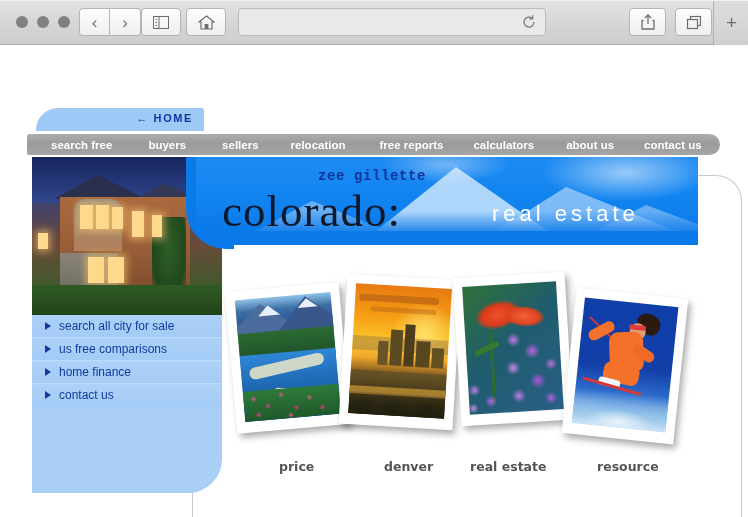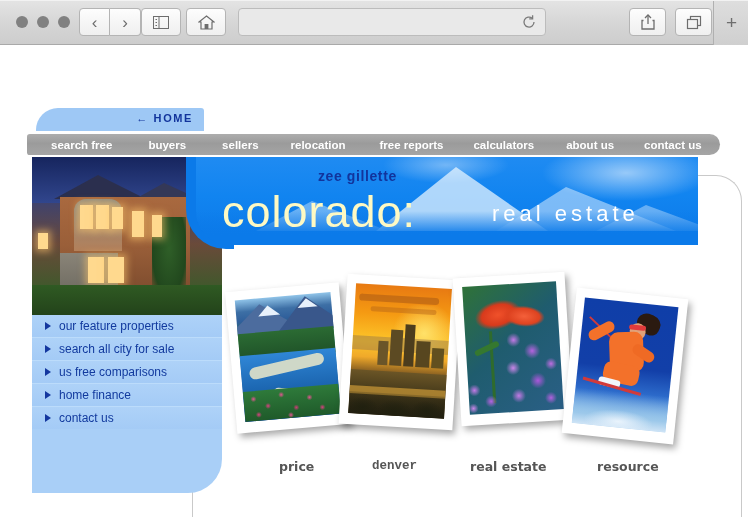--- a/index.html
+++ b/index.html
@@ -149,26 +149,26 @@
     border-left:50px solid transparent;border-right:70px solid transparent;
     border-bottom:26px solid rgba(230,243,255,.40);
   }
   .banner .haze{
     position:absolute;left:0;bottom:0;width:502px;height:34px;
     background:linear-gradient(to bottom,rgba(11,122,233,0) 0%,#0b7ae9 72%);
   }
   .zee{
     position:absolute;left:122px;top:11px;
     color:#12349c;font-size:14px;font-weight:bold;letter-spacing:.6px;
-    font-family:Liberation Sans, sans-serif;
+    font-family:Liberation Mono, monospace;
   }
   .colorado{
     position:absolute;left:26px;top:32px;
-    color:#fef9c3;font-size:45px;line-height:45px;font-weight:300;letter-spacing:1px;
-    font-family:Liberation Sans, sans-serif;
+    color:#0f172a;font-size:45px;line-height:45px;font-weight:300;letter-spacing:1px;
+    font-family:Liberation Serif, serif;
   }
   .realestate{
     position:absolute;left:296px;top:46px;
     color:#ffffff;font-size:22px;line-height:22px;font-weight:400;letter-spacing:4px;
     font-family:"Liberation Sans", sans-serif;
   }
 
   
   .house{
     position:absolute;left:32px;top:112px;width:190px;height:158px;
@@ -346,21 +346,21 @@
   .sk-snow{position:absolute;left:0;bottom:0;width:100%;height:36px;
     background:radial-gradient(ellipse 48px 16px at 46px 30px,#e9f3fc 0%,rgba(233,243,252,0) 72%),
                linear-gradient(to bottom,rgba(110,170,225,0),#9cc8ea 70%,#cfe4f6);}
 
   .caps{position:absolute;left:225px;top:414px;width:470px;height:20px;}
   .cap{
     position:absolute;color:#555555;font-size:12.5px;font-weight:bold;
     font-family:"DejaVu Sans", sans-serif;
   }
   .c0{left:54px;}
-  .c1{left:147px;font-family:Liberation Mono, monospace;}
+  .c1{left:159px;}
   .c2{left:245px;}
   .c3{left:372px;}
 </style>
 </head>
 <body>
 
 <div class="browser">
 
   <div class="toolbar">
     <div class="traffic">
@@ -474,24 +474,20 @@
         <div class="haze"></div>
         <div class="zee">zee gillette</div>
         <div class="colorado">colorado:</div>
         <div class="realestate">real estate</div>
       </div>
 
       <div class="menu-clip">
         <div class="menu" style="left:0;top:0;">
           <div class="row">
             <span class="tri"></span>
-            <span class="txt">our feature properties</span>
-          </div>
-          <div class="row">
-            <span class="tri"></span>
             <span class="txt">search all city for sale</span>
           </div>
           <div class="row">
             <span class="tri"></span>
             <span class="txt">us free comparisons</span>
           </div>
           <div class="row">
             <span class="tri"></span>
             <span class="txt">home finance</span>
           </div>

